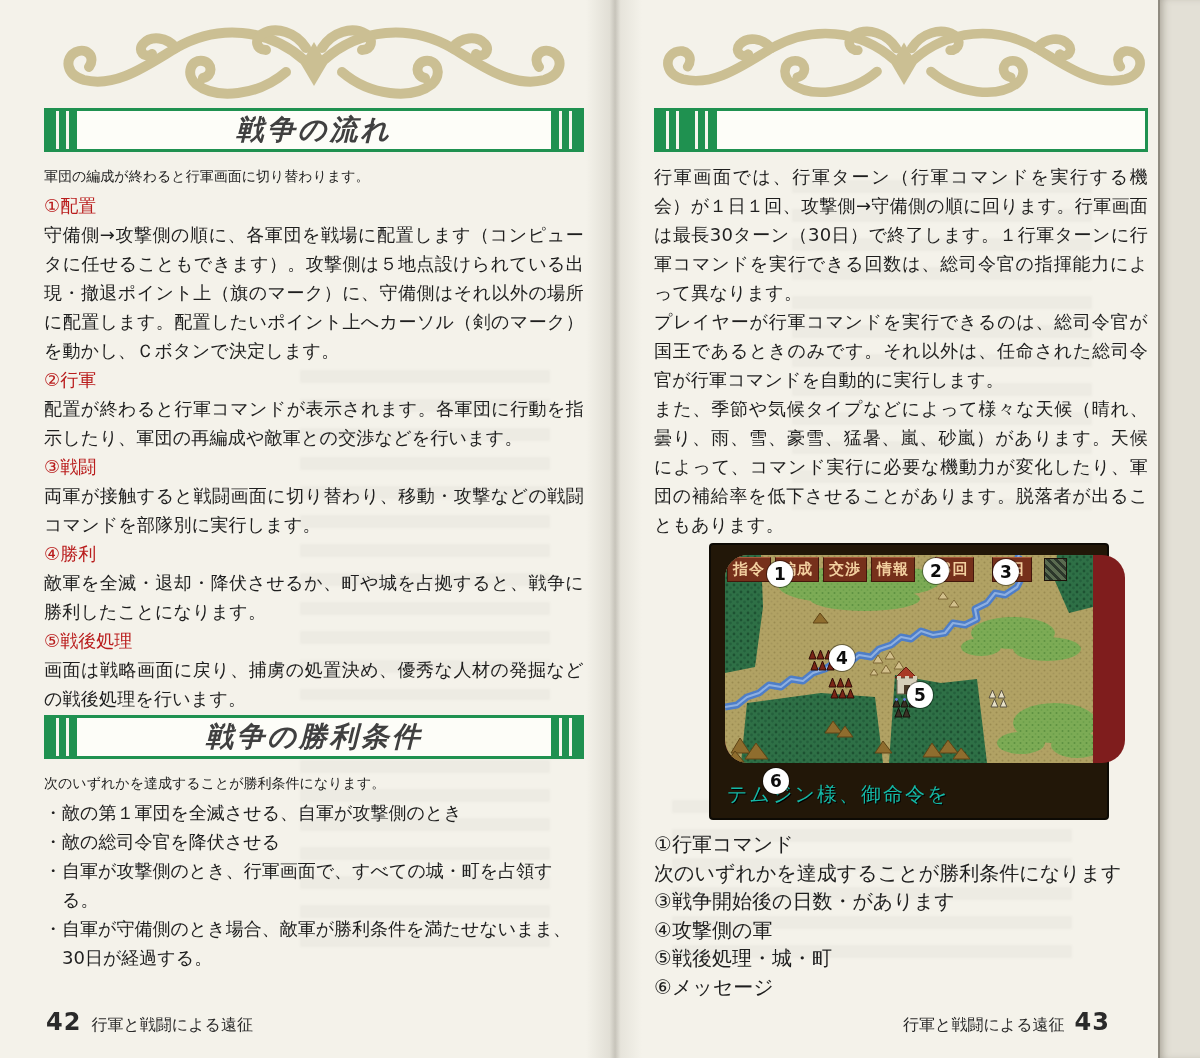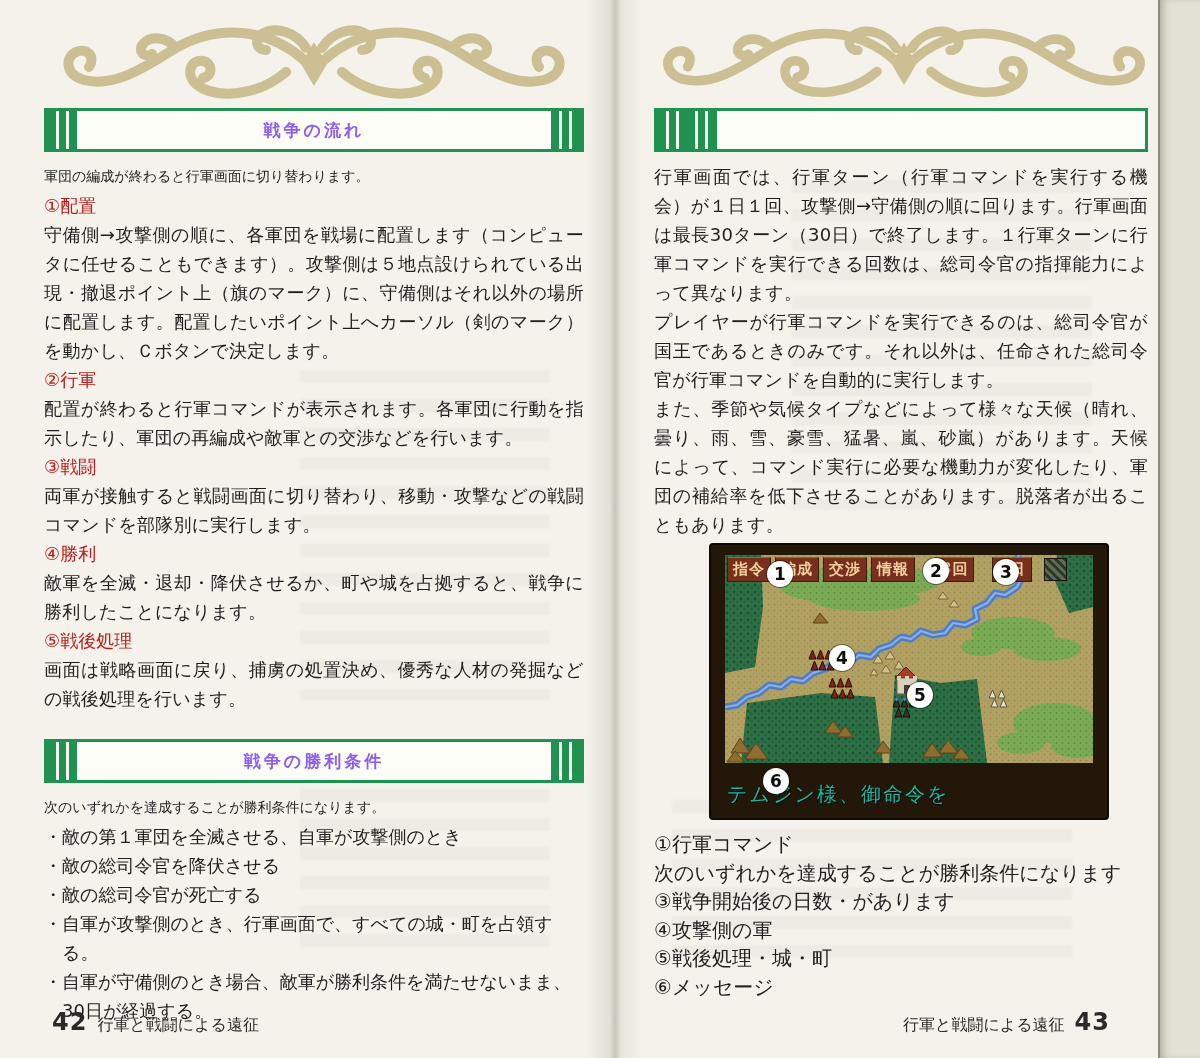--- a/index.html
+++ b/index.html
@@ -11,34 +11,34 @@
   .gutter{position:absolute;top:0;bottom:0;left:586px;width:56px;pointer-events:none;
     background:linear-gradient(90deg,rgba(110,105,88,0) 0%,rgba(110,105,88,.14) 42%,rgba(70,64,50,.26) 52%,rgba(110,105,88,.10) 62%,rgba(110,105,88,0) 100%);}
   .content{position:absolute;top:10px;}
   .content.cl{left:44px;width:540px;}
   .content.cr{left:42px;width:494px;}
   .ornament{display:block;margin:4px auto 6px;}
   
   .banner{display:flex;align-items:stretch;height:38px;border:3px solid #1f9150;background:#fdfdf8;margin:4px 0 10px;}
   .banner .cap{width:30px;background:linear-gradient(90deg,#1f9150 0 9px,#f6f6ee 9px 12px,#1f9150 12px 19px,#f6f6ee 19px 22px,#1f9150 22px 100%);}
   .banner .cap.r{transform:scaleX(-1);}
-  .banner .title{flex:1;display:flex;align-items:center;justify-content:center;font-size:17px;font-weight:bold;color:#8b5cf6;letter-spacing:3px;}
+  .banner .title{flex:1;display:flex;align-items:center;justify-content:center;font-size:28px;font-weight:bold;color:#404040;letter-spacing:3px;font-style:italic;}
   
   .btext{font-size:18px;line-height:29px;text-align:justify;letter-spacing:.2px;}
   .step-label{font-size:18px;line-height:29px;color:#b91c1c;}
   .bullet{font-size:18px;line-height:29px;padding-left:18px;text-indent:-18px;}
   .intro{font-size:14px;line-height:29px;}
   
   .footer{position:absolute;bottom:22px;display:flex;align-items:baseline;gap:10px;font-size:16px;color:#2a2a2a;}
   .footer .pnum{font-size:24px;font-weight:600;letter-spacing:1px;}
-  .footer.fl{left:52px;}
+  .footer.fl{left:46px;}
   .footer.fr{right:48px;}
   
   .gframe{position:relative;width:396px;height:273px;margin:6px 0 12px 57px;background:#221708;box-shadow:0 0 0 2px #0d0a04;border-radius:2px;}
-  .gmap{position:absolute;left:14px;top:10px;width:368px;height:208px;overflow:hidden;background:#7f1d1d;}
+  .gmap{position:absolute;left:14px;top:10px;width:400px;height:208px;overflow:hidden;background:#7f1d1d;border-radius:23px;}
   .gmenu{position:absolute;left:2px;top:2px;display:flex;gap:4px;align-items:center;}
   .mbox{height:23px;padding:0 5px;background:#76301b;border:1px solid #43170b;border-top-color:#a8593a;color:#f2cf9f;font-size:15px;font-weight:bold;display:flex;align-items:center;letter-spacing:1px;}
   .mcount{margin-left:16px;}
   .mday{margin-left:14px;}
   .wicon{width:21px;height:21px;margin-left:8px;border:1px solid #1c120a;
     background:repeating-linear-gradient(45deg,#5a6b50 0 3px,#2c372b 3px 6px);}
   .gmessage{position:absolute;left:16px;bottom:10px;color:#14b8a6;font-size:20px;letter-spacing:2px;text-shadow:1px 1px 0 #000;}
   .callout{position:absolute;width:26px;height:26px;border-radius:50%;background:#ffffff;color:#0d0d0d;font-size:17px;font-weight:bold;display:flex;align-items:center;justify-content:center;box-shadow:0 0 0 1px rgba(0,0,0,.4);}
   .c1{left:56px;top:16px;} .c2{left:212px;top:13px;} .c3{left:282px;top:14px;}
   .c4{left:118px;top:100px;} .c5{left:196px;top:137px;} .c6{left:52px;top:223px;}
@@ -98,30 +98,29 @@
       </div>
       <div class="step">
         <div class="step-label">④勝利</div>
         <div class="btext">敵軍を全滅・退却・降伏させるか、町や城を占拠すると、戦争に勝利したことになります。</div>
       </div>
       <div class="step">
         <div class="step-label">⑤戦後処理</div>
         <div class="btext">画面は戦略画面に戻り、捕虜の処置決め、優秀な人材の発掘などの戦後処理を行います。</div>
       </div>
 
-      <div class="banner" style="margin-top:26px;">
+      <div class="banner" style="margin-top:2px;">
         <div class="cap"></div>
         <div class="title">戦争の勝利条件</div>
         <div class="cap r"></div>
       </div>
 
       <div class="intro">次のいずれかを達成することが勝利条件になります。</div>
       <div class="bullet">・敵の第１軍団を全滅させる、自軍が攻撃側のとき</div>
       <div class="bullet">・敵の総司令官を降伏させる</div>
-      <div class="bullet">・敵の総司令官が死亡する</div>
       <div class="bullet">・自軍が攻撃側のとき、行軍画面で、すべての城・町を占領する。</div>
       <div class="bullet">・自軍が守備側のとき場合、敵軍が勝利条件を満たせないまま、30日が経過する。</div>
     </div>
 
     <div class="footer fl">
       <span class="pnum">42</span>
       <span>行軍と戦闘による遠征</span>
     </div>
   </div>
 

